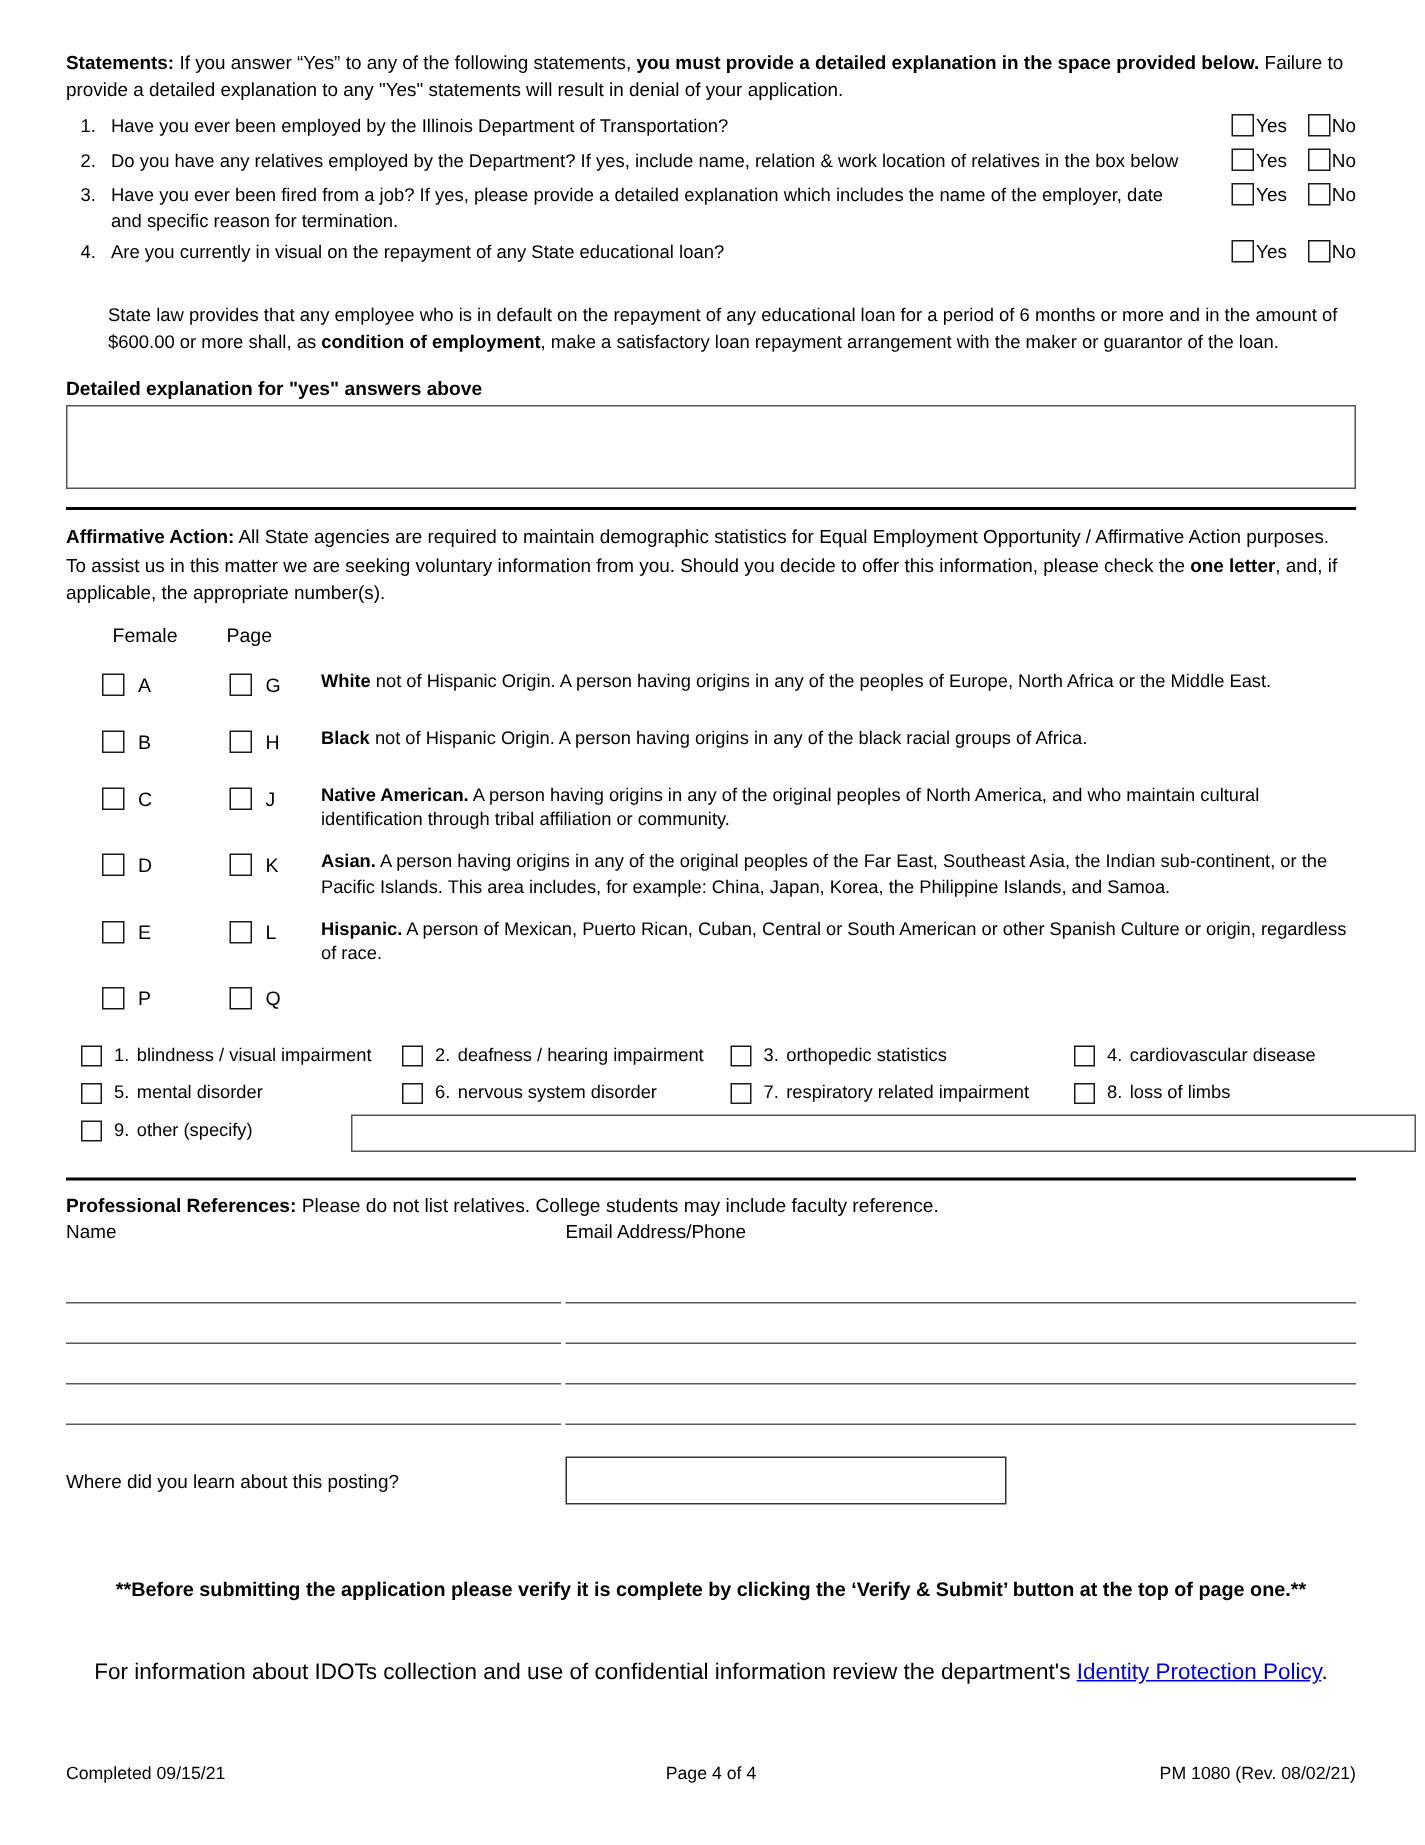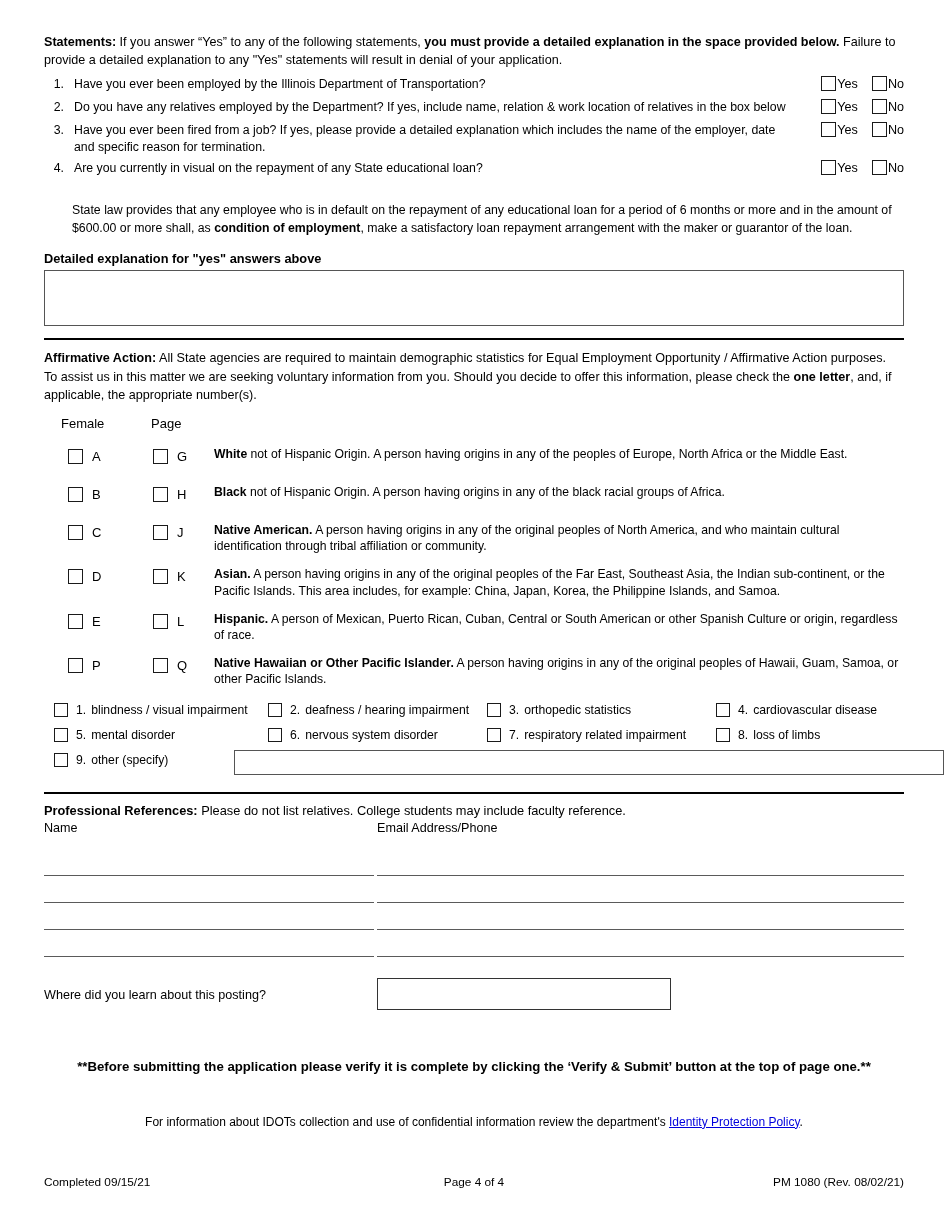--- a/index.html
+++ b/index.html
@@ -129,21 +129,21 @@
     font-size: 12.6px;
     line-height: 18.6px;
     width: 858px;
   }
   .gender-head {
     margin-top: 11px;
     position: relative;
     height: 18px;
     font-size: 13px;
   }
-  .gh-female { position: absolute; left: 17px; top: 0; }
+  .gh-female { position: absolute; left: 31px; top: 0; }
   .gh-male   { position: absolute; left: 107px; top: 0; }
 
   .eth-row {
     position: relative;
     min-height: 26px;
     margin-top: 12px;
   }
   .eth-f { position: absolute; left: 24px; top: 3px; display: flex; align-items: center; }
   .eth-m { position: absolute; left: 109px; top: 3px; display: flex; align-items: center; }
   .eth-letter { font-size: 13px; margin-left: 9px; line-height: 15px; }
@@ -227,21 +227,21 @@
   .verify {
     margin-top: 40px;
     text-align: center;
     font-size: 13.2px;
     font-weight: bold;
     line-height: 18px;
   }
   .privacy {
     margin-top: 38px;
     text-align: center;
-    font-size: 12px;
+    font-size: 15px;
     line-height: 16px;
   }
   .privacy a, .link {
     color: #0000dd;
     text-decoration: underline;
   }
 
   
   .footer {
     position: absolute;
@@ -409,21 +409,20 @@
 
       <div class="eth-row">
         <span class="eth-f">
           <span class="cb"></span>
           <span class="eth-letter">P</span>
         </span>
         <span class="eth-m">
           <span class="cb"></span>
           <span class="eth-letter">Q</span>
         </span>
-        <div class="eth-desc"><span class="b">Native Hawaiian or Other Pacific Islander.</span><span>  A person having origins in any of the original peoples of Hawaii, Guam, Samoa, or other Pacific Islands.</span></div>
       </div>
 
     </div>
 
     <div class="dis-wrap">
 
       <div class="dis-row">
         <span class="dis-item" style="left:10px;">
           <span class="cb cb-sm"></span>
           <span class="dis-label">1.</span>

